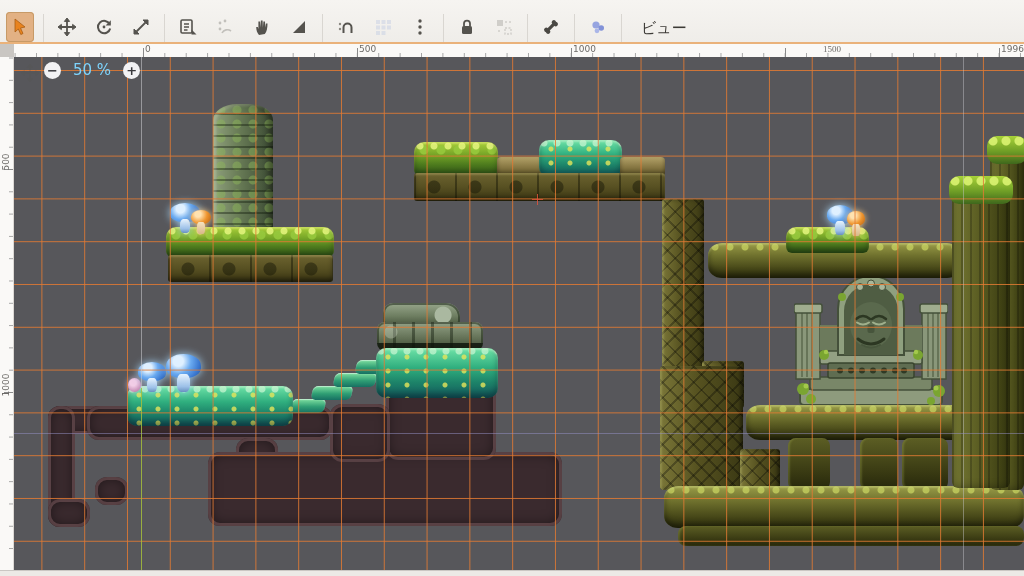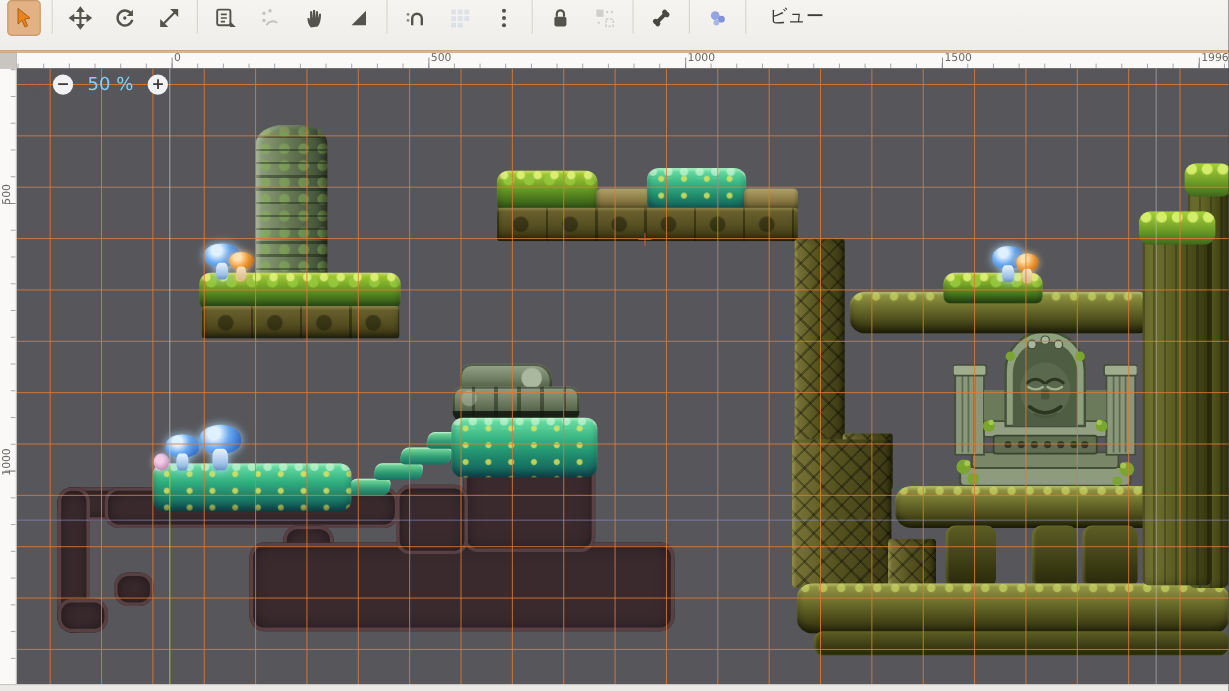--- a/index.html
+++ b/index.html
@@ -1,20 +1,20 @@
 <!DOCTYPE html>
 <html><head>
 <meta charset="utf-8">
 <style>
   html,body{margin:0;padding:0;background:#333;}
   #app{position:relative;width:1024px;height:576px;overflow:hidden;
        font-family:"DejaVu Sans","Liberation Sans",sans-serif;background:#57575b;}
   
   .toolbar{position:absolute;left:0;top:0;width:1024px;height:44px;
-    background:linear-gradient(#f6f4f1,#efede9);display:flex;align-items:flex-start;
+    background:linear-gradient(#f6f4f1,#efede9);display:flex;align-items:flex-end;
     gap:9px;padding-left:6px;box-sizing:border-box;border-bottom:2px solid #eab27a;}
   .tool-btn{width:28px;height:30px;display:flex;align-items:center;justify-content:center;
     border-radius:4px;flex:0 0 auto;}
   .tool-btn svg{width:20px;height:20px;}
   .tool-btn.active{background:#e2b184;box-shadow:inset 0 0 0 1px #c79a67;}
   .tool-btn.disabled{opacity:.38;}
   .tool-sep{width:1px;height:28px;background:#d9d6d1;flex:0 0 auto;}
   .menu-btn{font-size:15px;color:#3c3a36;padding:4px 10px;border-radius:4px;flex:0 0 auto;}
   
   .corner{position:absolute;left:0;top:44px;width:14px;height:13px;background:#c9c6c2;}
@@ -290,21 +290,21 @@
         </span>
       </div>
       <div class="tool-sep"></div>
       <div class="menu-btn">ビュー</div>
     </div>
   <div class="corner"></div>
   <div class="hruler">
       <span style="left: 131px;">0</span>
       <span style="left: 345px;">500</span>
       <span style="left: 559px;">1000</span>
-      <span style="left: 773px;">1500</span>
+      <span style="left: 809px; font-family: Liberation Serif, serif;">1500</span>
       <span style="left: 987px;">1996</span>
     </div>
   <div class="vruler">
       <span style="top: 100px;">500</span>
       <span style="top: 323px;">1000</span>
     </div>
   <div class="canvas">
     <div class="ghosticon"><svg viewBox="0 0 20 20" stroke="#55534e" fill="#55534e">
           <path d="M10 4 V16 M4 10 H16" stroke-width="1.8" fill="none"></path>
           <path d="M10 1 l-2.6 3.4 h5.2 Z M10 19 l-2.6 -3.4 h5.2 Z M1 10 l3.4 -2.6 v5.2 Z M19 10 l-3.4 -2.6 v5.2 Z"></path>

